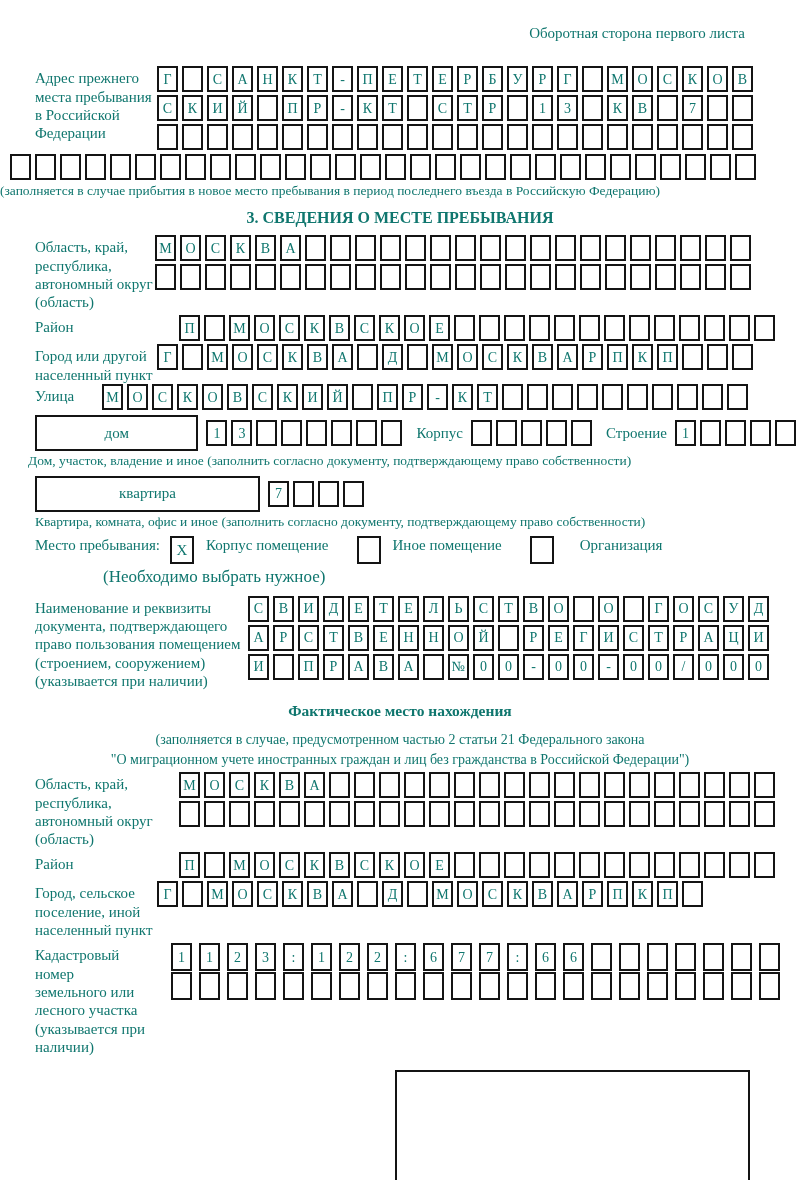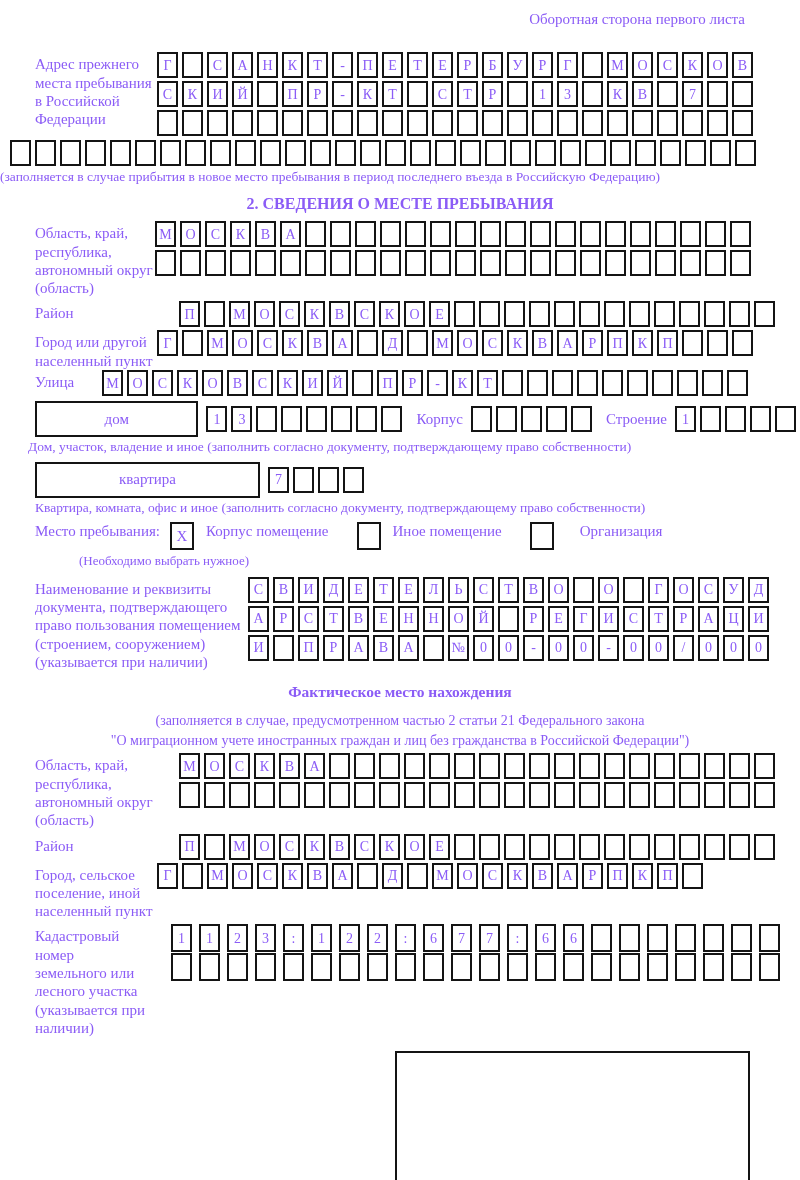--- a/index.html
+++ b/index.html
@@ -1,19 +1,19 @@
 <!DOCTYPE html>
 <html><head>
 <meta charset="utf-8">
 <style>
   html,body { margin:0; padding:0; background:#fff; }
   .page {
     width:800px; height:1180px; box-sizing:border-box;
-    padding:10px 0 0 0; position:relative; overflow:hidden;
-    background:#fff; color:#8b5cf6;
+    padding:24px 0 0 0; position:relative; overflow:hidden;
+    background:#fff; color:#0f766e;
     font-family:"Liberation Serif","DejaVu Serif",serif;
     font-size:15px; line-height:1.22;
   }
   .header-note { text-align:right; padding-right:55px; margin-bottom:24px; font-size:15px; }
 
   .field { display:flex; align-items:flex-start; margin-left:35px; }
   .flabel { flex:0 0 auto; padding-top:3px; }
   .w122 { width:122px; } .w120 { width:120px; } .w67 { width:67px; }
   .w213 { width:213px; } .w112 { width:112px; }
 
@@ -39,21 +39,21 @@
   .bx225 { width:225px; margin-right:8px; }
   .inline-label { margin:0 8px 0 10px; }
   .subcap { margin:2px 0 6px 35px; font-size:13.5px; }
 
   .stay-row { display:flex; align-items:flex-start; margin-left:35px; margin-top:4px; }
   .checkbox {
     display:inline-flex; align-items:center; justify-content:center;
     width:20px; height:24px; border:2px solid #141414; margin-left:10px; margin-right:12px;
     font-size:15px; background:#fff;
   }
-  .stay-note { margin:3px 0 8px 79px; font-size:13px; }
+  .stay-note { margin:3px 0 8px 103px; font-size:17px; }
   .opt-gap { margin-left:28px; }
 
   .doc-rows { padding-top:0; }
 
   .fact-title { font-weight:bold; font-size:15.5px; text-align:center; margin:12px 0 10px 0; }
   .fact-sub { text-align:center; font-size:14px; margin-bottom:3px; }
 
   .confirm-wrap { margin-top:14px; }
   .confirm-box {
     margin-left:395px; width:355px; height:172px;
@@ -75,21 +75,21 @@
       <div>
         <div class="cellrow"><span class="cell">Г</span><span class="cell"></span><span class="cell">С</span><span class="cell">А</span><span class="cell">Н</span><span class="cell">К</span><span class="cell">Т</span><span class="cell">-</span><span class="cell">П</span><span class="cell">Е</span><span class="cell">Т</span><span class="cell">Е</span><span class="cell">Р</span><span class="cell">Б</span><span class="cell">У</span><span class="cell">Р</span><span class="cell">Г</span><span class="cell"></span><span class="cell">М</span><span class="cell">О</span><span class="cell">С</span><span class="cell">К</span><span class="cell">О</span><span class="cell">В</span></div>
         <div class="cellrow"><span class="cell">С</span><span class="cell">К</span><span class="cell">И</span><span class="cell">Й</span><span class="cell"></span><span class="cell">П</span><span class="cell">Р</span><span class="cell">-</span><span class="cell">К</span><span class="cell">Т</span><span class="cell"></span><span class="cell">С</span><span class="cell">Т</span><span class="cell">Р</span><span class="cell"></span><span class="cell">1</span><span class="cell">3</span><span class="cell"></span><span class="cell">К</span><span class="cell">В</span><span class="cell"></span><span class="cell">7</span><span class="cell"></span><span class="cell"></span></div>
         <div class="cellrow"><span class="cell"></span><span class="cell"></span><span class="cell"></span><span class="cell"></span><span class="cell"></span><span class="cell"></span><span class="cell"></span><span class="cell"></span><span class="cell"></span><span class="cell"></span><span class="cell"></span><span class="cell"></span><span class="cell"></span><span class="cell"></span><span class="cell"></span><span class="cell"></span><span class="cell"></span><span class="cell"></span><span class="cell"></span><span class="cell"></span><span class="cell"></span><span class="cell"></span><span class="cell"></span><span class="cell"></span></div>
       </div>
     </div>
     <div class="cellrow fullrow"><span class="cell"></span><span class="cell"></span><span class="cell"></span><span class="cell"></span><span class="cell"></span><span class="cell"></span><span class="cell"></span><span class="cell"></span><span class="cell"></span><span class="cell"></span><span class="cell"></span><span class="cell"></span><span class="cell"></span><span class="cell"></span><span class="cell"></span><span class="cell"></span><span class="cell"></span><span class="cell"></span><span class="cell"></span><span class="cell"></span><span class="cell"></span><span class="cell"></span><span class="cell"></span><span class="cell"></span><span class="cell"></span><span class="cell"></span><span class="cell"></span><span class="cell"></span><span class="cell"></span><span class="cell"></span></div>
     <div class="caption center cap1">(заполняется в случае прибытия в новое место пребывания в период последнего въезда в Российскую Федерацию)</div>
   </section>
 
-  <div class="stitle">2. СВЕДЕНИЯ О МЕСТЕ ПРЕБЫВАНИЯ</div>
+  <div class="stitle">3. СВЕДЕНИЯ О МЕСТЕ ПРЕБЫВАНИЯ</div>
 
   <section>
     <div class="field">
       <div class="flabel w120">Область, край, республика, автономный округ (область)</div>
       <div>
         <div class="cellrow"><span class="cell">М</span><span class="cell">О</span><span class="cell">С</span><span class="cell">К</span><span class="cell">В</span><span class="cell">А</span><span class="cell"></span><span class="cell"></span><span class="cell"></span><span class="cell"></span><span class="cell"></span><span class="cell"></span><span class="cell"></span><span class="cell"></span><span class="cell"></span><span class="cell"></span><span class="cell"></span><span class="cell"></span><span class="cell"></span><span class="cell"></span><span class="cell"></span><span class="cell"></span><span class="cell"></span><span class="cell"></span></div>
         <div class="cellrow"><span class="cell"></span><span class="cell"></span><span class="cell"></span><span class="cell"></span><span class="cell"></span><span class="cell"></span><span class="cell"></span><span class="cell"></span><span class="cell"></span><span class="cell"></span><span class="cell"></span><span class="cell"></span><span class="cell"></span><span class="cell"></span><span class="cell"></span><span class="cell"></span><span class="cell"></span><span class="cell"></span><span class="cell"></span><span class="cell"></span><span class="cell"></span><span class="cell"></span><span class="cell"></span><span class="cell"></span></div>
       </div>
     </div>
 

